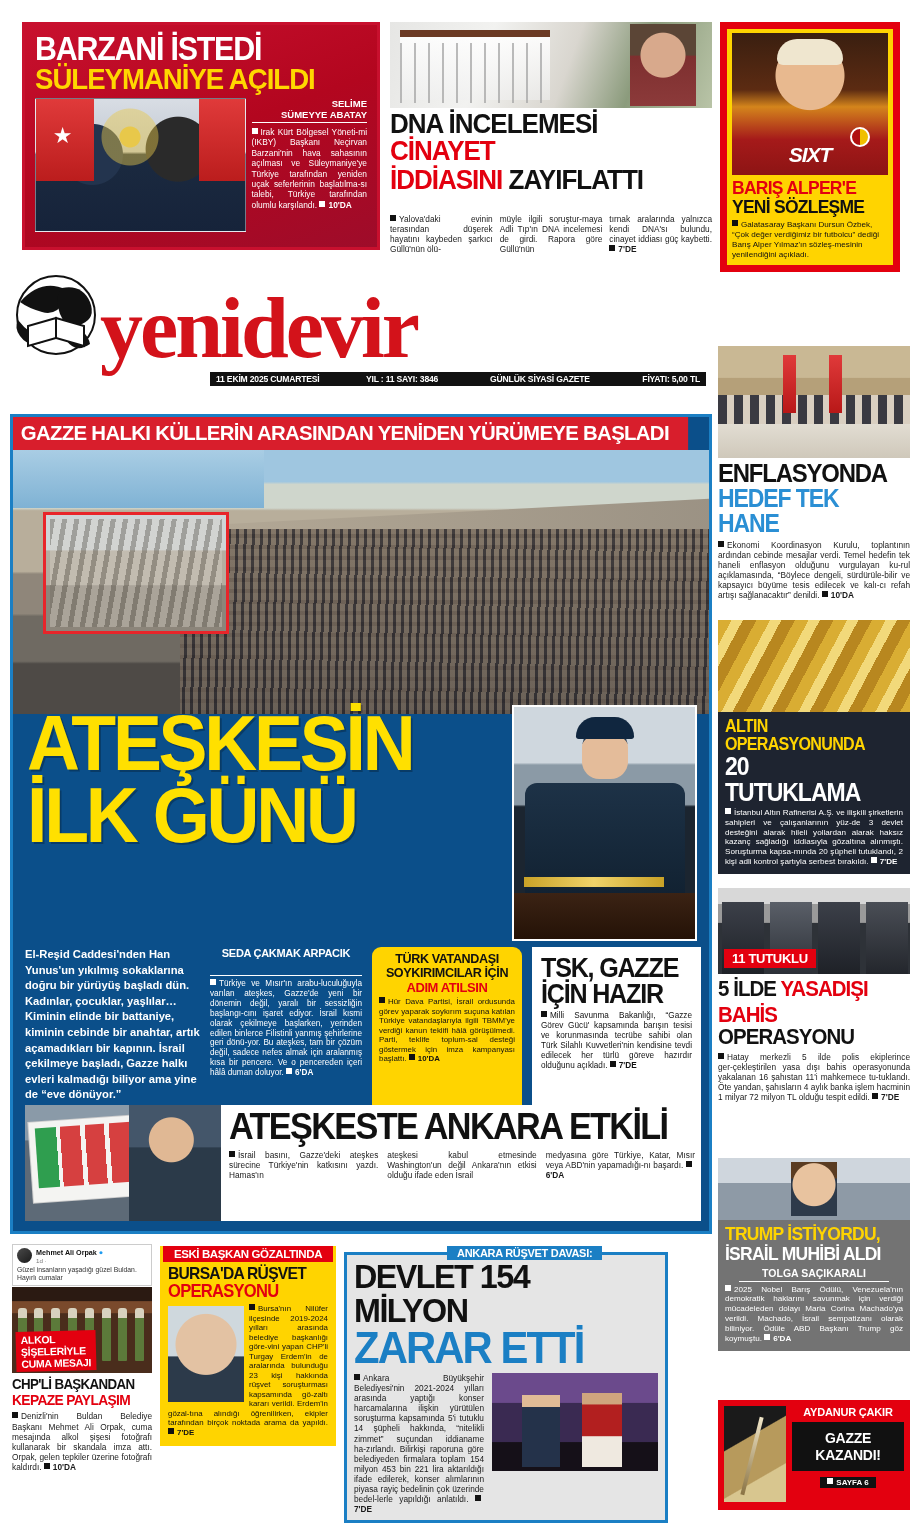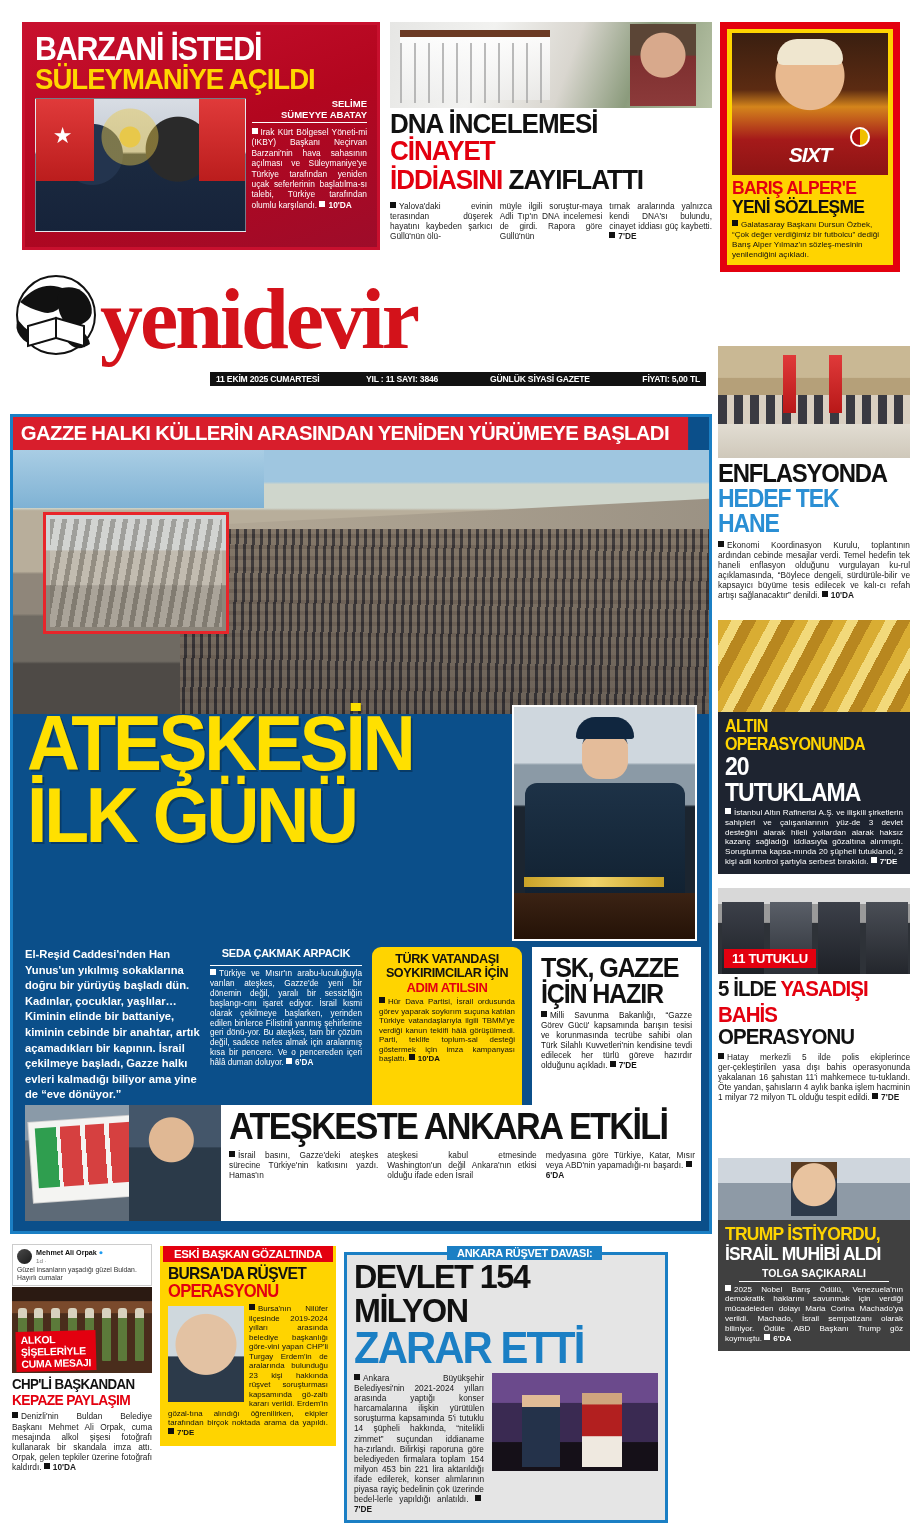--- a/index.html
+++ b/index.html
@@ -56,21 +56,21 @@
   #dna .pic .rail { position:absolute; left:10px; top:8px; width:150px; height:70px;
       border-top:7px solid #6b3a24; background:linear-gradient(180deg,rgba(255,255,255,.85),rgba(240,240,240,.6)); }
   #dna .pic .rail:after { content:""; position:absolute; left:0; top:6px; width:100%; height:60px;
       background:repeating-linear-gradient(90deg, rgba(170,170,170,.8) 0 2px, transparent 2px 14px); }
   #dna .pic .por { position:absolute; right:16px; top:2px; width:66px; height:82px;
       background:radial-gradient(circle at 50% 38%, #d8a98c 0 22px, transparent 23px),
                  linear-gradient(180deg,#5b4536 0 38%, #7d2f2f 39%, #8c3a3a 100%); }
   #dna .h1 { font-size:28px; line-height:27px; font-weight:bold; letter-spacing:-1.1px;
              transform:scaleX(0.93); transform-origin:left; margin-top:2px; color:#111; }
   #dna .h1 .r { color:#e3000f; }
-  #dna .cols { display:flex; gap:7px; margin-top:8px; }
+  #dna .cols { display:flex; gap:7px; margin-top:21px; }
   #dna .cols > div { flex:1; }
 
   
   #alper { left:720px; top:22px; width:180px; height:250px;
            background:#e3000f; border:3px solid #e3000f; padding:4px; }
   #alper .inner { background:#ffd400; padding:4px 5px 6px 5px; height:100%; }
   #alper .pic { width:100%; height:142px; position:relative; overflow:hidden;
      background: radial-gradient(circle at 50% 30%, #e8b98f 0 34px, transparent 35px),
                  linear-gradient(180deg,#3a1f10 0%, #5c2b12 40%, #d4851c 52%, #a51a1a 75%, #8d1414 100%); }
   #alper .pic .hair { position:absolute; left:50%; top:6px; width:66px; height:26px;
@@ -78,21 +78,21 @@
   #alper .pic .sixt { position:absolute; left:50%; bottom:8px; transform:translateX(-50%);
      color:#fff; font-weight:bold; font-size:21px; letter-spacing:-1px; font-style:italic; }
   #alper .pic .crest { position:absolute; right:18px; top:94px; width:20px; height:20px;
      border-radius:50%; background:conic-gradient(#f0c000 0 50%, #b01010 50% 100%); border:2px solid #fff; }
   #alper .h1 { font-size:19px; line-height:19px; font-weight:bold; color:#e3000f;
                letter-spacing:-0.8px; transform:scaleX(0.92); transform-origin:left; margin-top:3px; }
   #alper .h2 { font-size:19px; line-height:20px; font-weight:bold; color:#111;
                letter-spacing:-0.8px; transform:scaleX(0.92); transform-origin:left; }
   #alper .lede { font-size:8.1px; line-height:9.9px; color:#111; margin-top:3px; }
   #logo-globe { left:10px; top:274px; width:92px; height:82px; }
-  #wordmark { left:100px; top:276px; font-size:86px; line-height:86px; color:#d3121a;
+  #wordmark { left:100px; top:285px; font-size:86px; line-height:86px; color:#d3121a;
               font-family:"Liberation Serif", serif; font-weight:bold; letter-spacing:-3px; }
   #infobar { left:210px; top:372px; width:496px; height:14px; background:#111; color:#fff;
              display:flex; align-items:center; font-size:8.6px; font-weight:bold;
              letter-spacing:-0.2px; }
   #infobar span { padding:0 6px; }
   #infobar .s1{ width:150px; } #infobar .s2{ width:110px; }
   #infobar .s3{ width:140px; text-align:center; } #infobar .s4{ flex:1; text-align:right; }
 
   
   #gazze { left:10px; top:414px; width:702px; height:820px;
@@ -138,21 +138,21 @@
       background:linear-gradient(90deg,#c9a227,#f0d36a,#c9a227); }
   #soldier .podium { position:absolute; left:0; bottom:0; width:100%; height:46px;
       background:linear-gradient(180deg,#3b2314,#241207); }
 
   
   #gz-cols { position:absolute; left:12px; top:530px; width:676px; height:172px;
              display:flex; gap:10px; }
   #gz-lede { width:175px; color:#fff; font-size:11.2px; line-height:15.6px; font-weight:bold; }
   #gz-seda { width:152px; color:#fff; }
   #gz-seda .hd { font-size:11px; font-weight:bold; text-align:center; border-bottom:1.6px solid #fff;
-                 padding-bottom:6px; margin-bottom:3px; letter-spacing:-0.3px; }
+                 padding-bottom:16px; margin-bottom:3px; letter-spacing:-0.3px; }
   #gz-seda .tx { font-size:8.2px; line-height:9.9px; text-align:justify; }
   #gz-turk { width:150px; background:#ffd400; border-radius:9px; padding:6px 7px; color:#111; }
   #gz-turk .h1 { font-size:12.6px; font-weight:bold; text-align:center; line-height:13.5px;
                  letter-spacing:-0.4px; }
   #gz-turk .h2 { font-size:13px; font-weight:bold; text-align:center; color:#e3000f;
                  line-height:15px; letter-spacing:-0.4px; }
   #gz-turk .tx { font-size:7.9px; line-height:9.5px; text-align:justify; margin-top:2px; }
   #gz-tsk { flex:1; background:#ffffff; border:2px solid #fff; padding:6px 7px; color:#111; }
   #gz-tsk .h1 { font-size:27px; line-height:26px; font-weight:bold; letter-spacing:-1.3px;
                 transform:scaleX(0.93); transform-origin:left; }
@@ -223,21 +223,21 @@
   #bahis .h1 .r { color:#e3000f; }
   #bahis .tx { margin-top:4px; }
 
   #trump { top:1158px; }
   #trump .pic { width:100%; height:62px; position:relative; overflow:hidden;
       background:linear-gradient(180deg,#cfd6dd 0 40%, #8e9aa6 41% 100%); }
   #trump .pic .f { position:absolute; left:50%; top:4px; width:46px; height:54px;
       transform:translateX(-50%);
       background:radial-gradient(circle at 50% 42%, #e8c39f 0 21px, transparent 22px),
                  linear-gradient(180deg,#5a3c22 0 30%, #2d3a4a 31% 100%); }
-  #trump .box { background:#404040; padding:4px 7px 7px 7px; }
+  #trump .box { background:#737373; padding:4px 7px 7px 7px; }
   #trump .h1 { font-size:19px; line-height:19.5px; font-weight:bold; color:#ffd400;
                letter-spacing:-0.8px; transform:scaleX(0.92); transform-origin:left; }
   #trump .h2 { font-size:19px; line-height:20px; font-weight:bold; color:#fff;
                letter-spacing:-0.8px; transform:scaleX(0.92); transform-origin:left; }
   #trump .byline { color:#fff; font-size:10.5px; font-weight:bold; text-align:center;
                border-bottom:1.5px solid #fff; padding-bottom:2px; margin:3px 14px 3px 14px; }
   #trump .tx { color:#fff; font-size:8.1px; line-height:9.9px; text-align:justify; }
 
   #aydanur { top:1400px; height:110px; background:#e3000f; padding:6px; display:flex; gap:6px; }
   #aydanur .pic { width:62px; height:96px;
@@ -250,21 +250,21 @@
       letter-spacing:-0.2px; margin-bottom:4px; }
   #aydanur .blk { background:#111; color:#fff; text-align:center; font-weight:bold;
       font-size:14px; line-height:16.5px; padding:8px 4px; letter-spacing:-0.3px; }
   #aydanur .pg { background:#111; color:#fff; font-size:8px; font-weight:bold;
       display:inline-block; padding:1px 7px; margin-top:6px; }
   #aydanur .pgwrap { text-align:center; }
 
   
   #chp { left:12px; top:1244px; width:140px; }
   #chp .tweet { border:1px solid #ccc; padding:3px 4px; background:#fff; }
-  #chp .tweet .row { display:flex; gap:4px; align-items:flex-end; }
+  #chp .tweet .row { display:flex; gap:4px; align-items:flex-start; }
   #chp .tweet .av { width:15px; height:15px; border-radius:50%;
       background:linear-gradient(140deg,#4a4a4a,#1b1b1b); flex:0 0 auto; }
   #chp .tweet .nm { font-size:7.2px; font-weight:bold; color:#111; }
   #chp .tweet .meta { font-size:6.2px; color:#777; }
   #chp .tweet .bd { font-size:6.8px; line-height:8.2px; color:#333; margin-top:2px; }
   #chp .pic { width:100%; height:86px; position:relative; overflow:hidden; margin-top:1px;
       background:linear-gradient(180deg,#2b1a12 0 16%, #7a4a2c 17% 30%, #4a2d1c 31% 100%); }
   #chp .pic .bt { position:absolute; bottom:14%; width:9px; height:62%;
       background:linear-gradient(180deg,#d8d2bf 0 18%, #5c7a3a 19% 100%); border-radius:3px 3px 1px 1px; }
   #chp .tag { position:absolute; left:4px; bottom:2px; background:#e3000f; color:#fff;
@@ -501,20 +501,33 @@
       <div class="h1">TRUMP İSTİYORDU,</div>
       <div class="h2">İSRAİL MUHİBİ ALDI</div>
       <div class="byline">TOLGA SAÇIKARALI</div>
       <div class="tx">
         <span class="sq sq-w"></span><span>2025 Nobel Barış Ödülü, Venezuela'nın demokratik haklarını savunmak için verdiği mücadeleden dolayı Maria Corina Machado'ya verildi. Machado, İsrail sempatizanı olarak biliniyor. Ödüle ABD Başkanı Trump göz koymuştu.</span>
         <b><span class="sq sq-w"></span><span>6'DA</span></b>
       </div>
     </div>
   </div>
 
+  <div class="rail-col" id="aydanur">
+    <div class="pic">
+        <div class="quill"></div>
+      </div>
+    <div class="rt">
+      <div class="byline">AYDANUR ÇAKIR</div>
+      <div class="blk">
+        <div>GAZZE</div>
+        <div>KAZANDI!</div>
+      </div>
+      <div class="pgwrap"><span class="pg"><span class="sq sq-w"></span><span>SAYFA  6</span></span></div>
+    </div>
+  </div>
 
   <div class="abs" id="chp">
     <div class="tweet">
       <div class="row">
         <div class="av"></div>
         <div>
           <div class="nm"><span>Mehmet Ali Orpak</span> <span style="color:#1d9bf0">●</span></div>
           <div class="meta">1d · </div>
         </div>
       </div>

